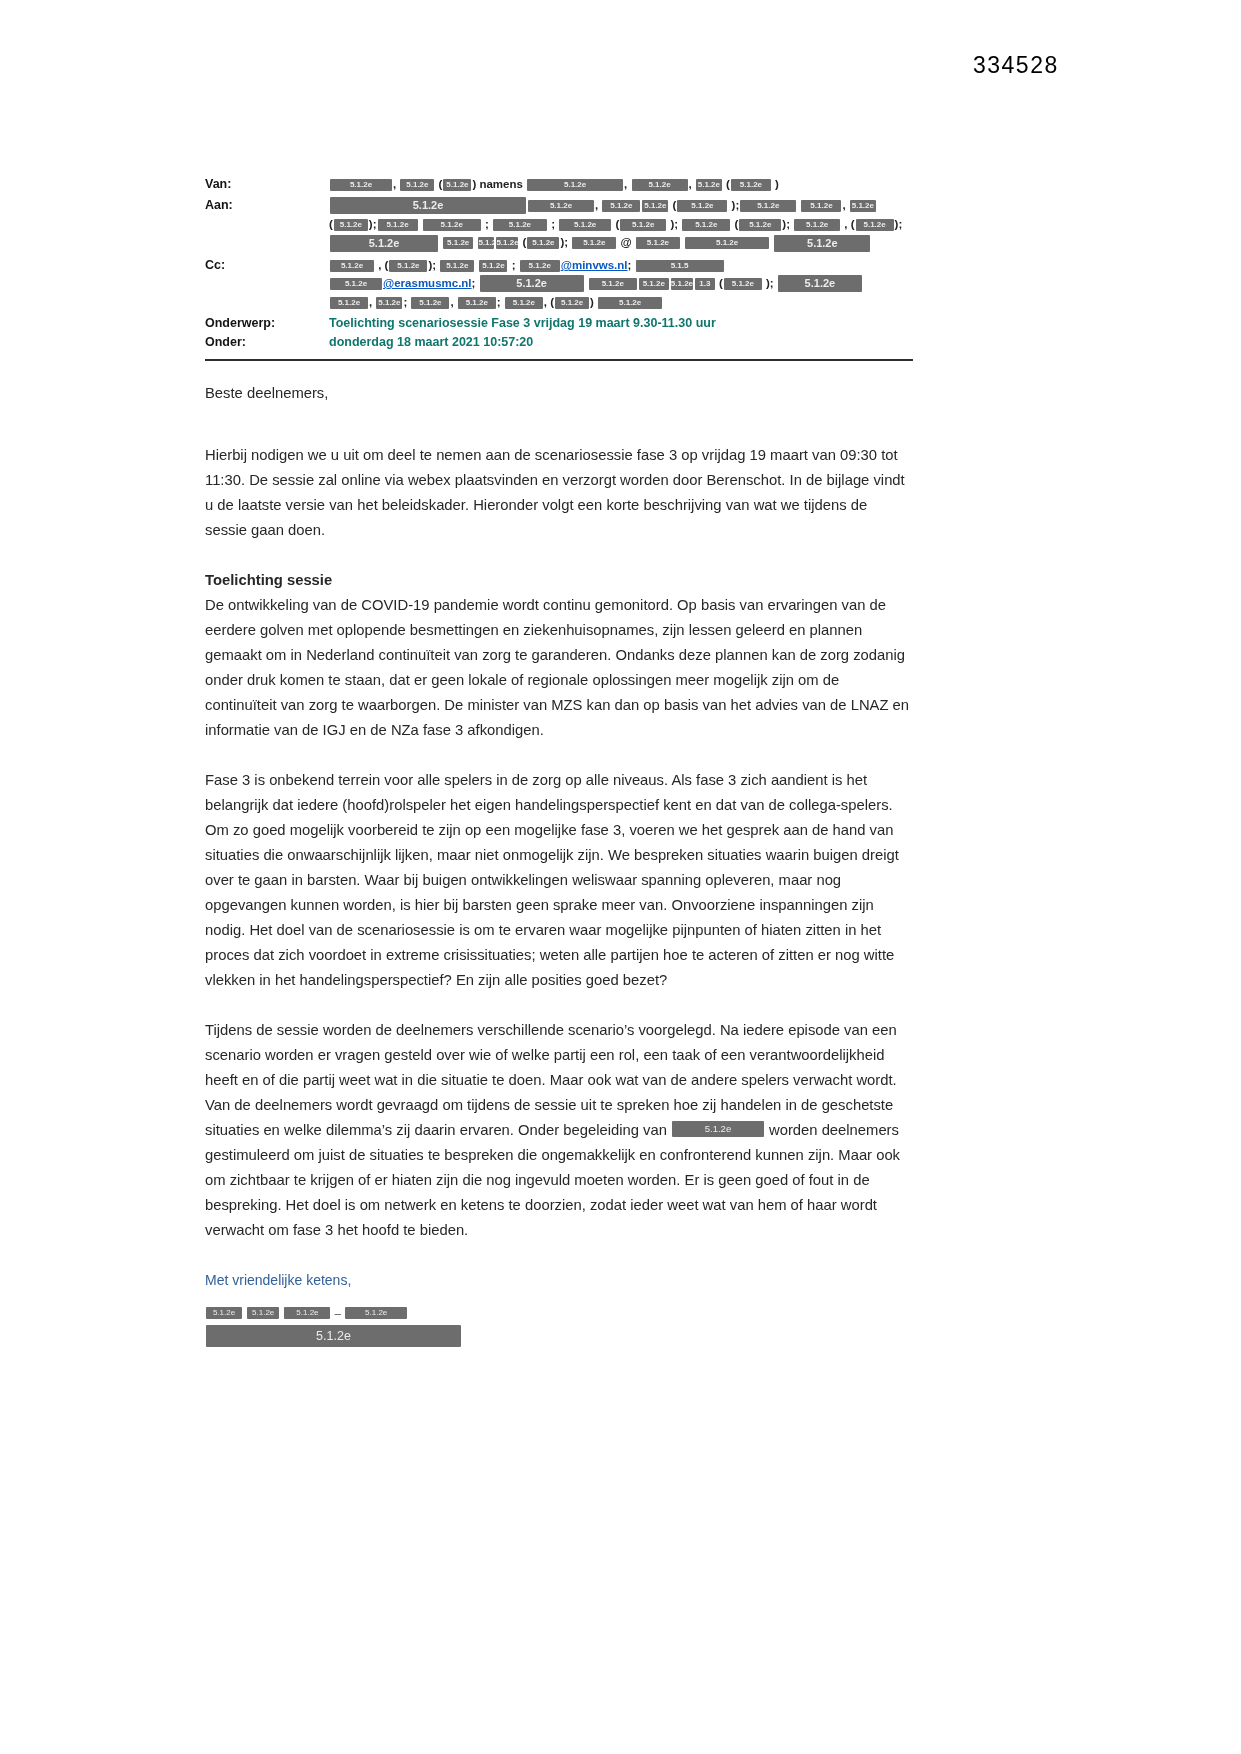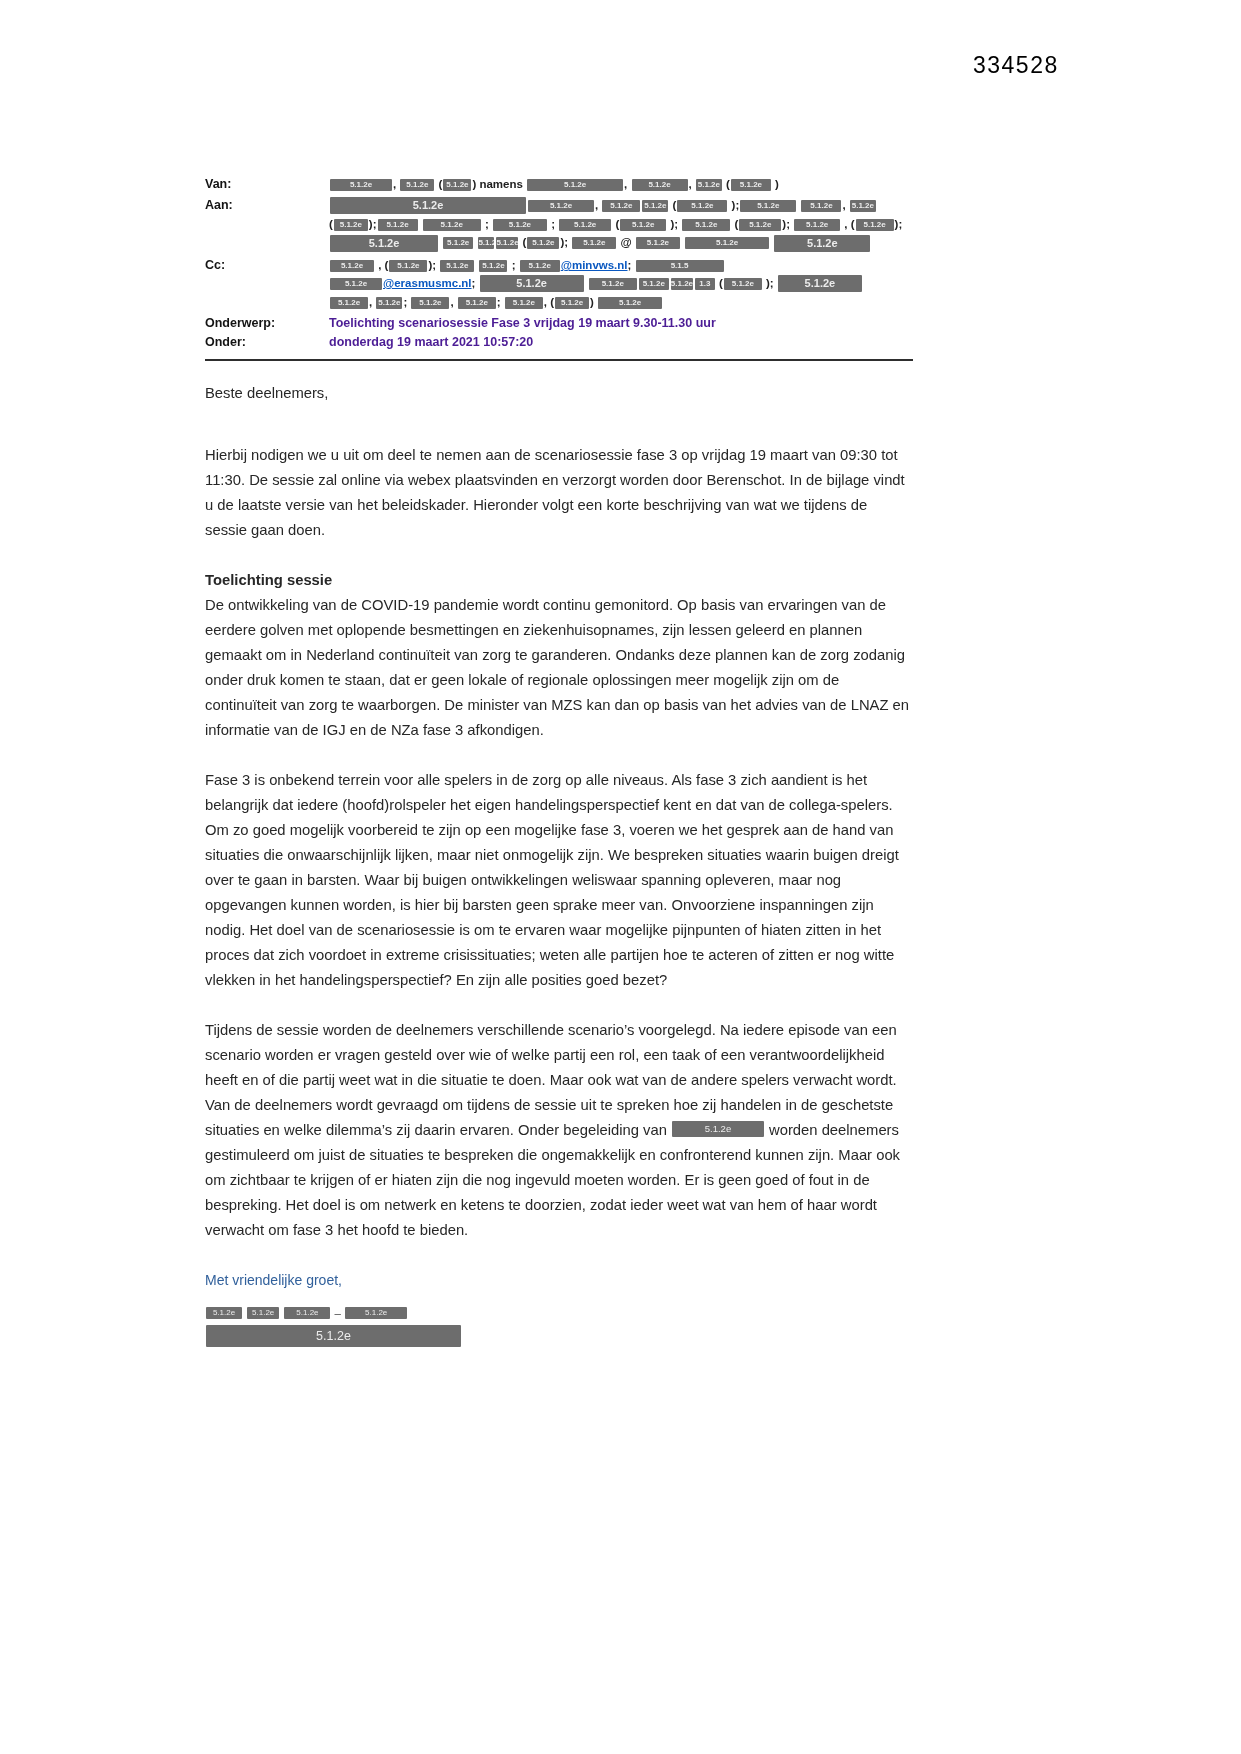--- a/index.html
+++ b/index.html
@@ -10,21 +10,21 @@
   .doc-number {
     position:absolute; top:52px; left:973px;
     font-size:23px; letter-spacing:1.5px; color:#000;
   }
   .content { position:absolute; left:205px; top:176px; width:708px; }
 
   
   .header-row { display:flex; margin-bottom:3px; }
   .header-label { flex:0 0 124px; width:124px; font-weight:bold; font-size:12.5px; color:#141414; line-height:16px; }
   .header-value { flex:1; font-size:11.5px; color:#222;font-weight:bold; }
-  .header-value.plain { font-size:12.5px; color:#4c1d95; line-height:16px; font-weight:600; }
+  .header-value.plain { font-size:12.5px; color:#0f766e; line-height:16px; font-weight:600; }
   .token-row { line-height:16px; margin-bottom:2px; }
   .tok-text { font-size:11.5px; color:#222; }
   .tok-link { font-size:11.5px; color:var(--link,#0a58c0); text-decoration:underline; }
   .chip {
     display:inline-block; vertical-align:middle; background:var(--redaction,#6d6d6d);
     color:#ececec; font-size:8px; height:12px; line-height:12px; text-align:center;
     overflow:hidden; white-space:nowrap; margin:0 1px; border-radius:1px;
   }
   .chip.big { height:17px; line-height:17px; font-size:11px; }
   .chip.xl  { height:22px; line-height:22px; font-size:12.5px; }
@@ -69,34 +69,34 @@
             <div class="token-row"><span class="chip" style="width: 52px;">5.1.2e</span><a class="tok-link" href="#">@erasmusmc.nl</a><span class="tok-text">;  </span><span class="chip big" style="width: 104px;">5.1.2e</span><span class="tok-text"> </span><span class="chip" style="width: 48px;">5.1.2e</span><span class="chip" style="width: 30px;">5.1.2e</span><span class="chip" style="width: 22px;">5.1.2e</span><span class="chip" style="width: 20px;">1.3</span><span class="tok-text"> (</span><span class="chip" style="width: 38px;">5.1.2e</span><span class="tok-text"> );  </span><span class="chip big" style="width: 84px;">5.1.2e</span></div>
             <div class="token-row"><span class="chip" style="width: 38px;">5.1.2e</span><span class="tok-text">, </span><span class="chip" style="width: 26px;">5.1.2e</span><span class="tok-text">; </span><span class="chip" style="width: 38px;">5.1.2e</span><span class="tok-text">, </span><span class="chip" style="width: 38px;">5.1.2e</span><span class="tok-text">; </span><span class="chip" style="width: 38px;">5.1.2e</span><span class="tok-text">, (</span><span class="chip" style="width: 34px;">5.1.2e</span><span class="tok-text">)  </span><span class="chip" style="width: 64px;">5.1.2e</span></div>
           </div>
       </div>
       <div class="header-row">
         <div class="header-label">Onderwerp:</div>
         <div class="header-value plain">Toelichting scenariosessie Fase 3 vrijdag 19 maart 9.30-11.30 uur</div>
       </div>
       <div class="header-row">
         <div class="header-label">Onder:</div>
-        <div class="header-value plain">donderdag 19 maart 2021 10:57:20</div>
+        <div class="header-value plain">donderdag 18 maart 2021 10:57:20</div>
       </div>
     </div>
 
     <div class="divider"></div>
 
     <div class="email-body">
       <p class="greeting">Beste deelnemers,</p>
       <p>Hierbij nodigen we u uit om deel te nemen aan de scenariosessie fase 3 op vrijdag 19 maart van 09:30 tot 11:30. De sessie zal online via webex plaatsvinden en verzorgt worden door Berenschot. In de bijlage vindt u de laatste versie van het beleidskader. Hieronder volgt een korte beschrijving van wat we tijdens de sessie gaan doen.</p>
       <p class="section-title">Toelichting sessie</p>
       <p>De ontwikkeling van de COVID-19 pandemie wordt continu gemonitord. Op basis van ervaringen van de eerdere golven met oplopende besmettingen en ziekenhuisopnames, zijn lessen geleerd en plannen gemaakt om in Nederland continuïteit van zorg te garanderen. Ondanks deze plannen kan de zorg zodanig onder druk komen te staan, dat er geen lokale of regionale oplossingen meer mogelijk zijn om de continuïteit van zorg te waarborgen. De minister van MZS kan dan op basis van het advies van de LNAZ en informatie van de IGJ en de NZa fase 3 afkondigen.</p>
       <p>Fase 3 is onbekend terrein voor alle spelers in de zorg op alle niveaus. Als fase 3 zich aandient is het belangrijk dat iedere (hoofd)rolspeler het eigen handelingsperspectief kent en dat van de collega-spelers. Om zo goed mogelijk voorbereid te zijn op een mogelijke fase 3, voeren we het gesprek aan de hand van situaties die onwaarschijnlijk lijken, maar niet onmogelijk zijn. We bespreken situaties waarin buigen dreigt over te gaan in barsten. Waar bij buigen ontwikkelingen weliswaar spanning opleveren, maar nog opgevangen kunnen worden, is hier bij barsten geen sprake meer van. Onvoorziene inspanningen zijn nodig. Het doel van de scenariosessie is om te ervaren waar mogelijke pijnpunten of hiaten zitten in het proces dat zich voordoet in extreme crisissituaties; weten alle partijen hoe te acteren of zitten er nog witte vlekken in het handelingsperspectief? En zijn alle posities goed bezet?</p>
       <p><span>Tijdens de sessie worden de deelnemers verschillende scenario’s voorgelegd. Na iedere episode van een scenario worden er vragen gesteld over wie of welke partij een rol, een taak of een verantwoordelijkheid heeft en of die partij weet wat in die situatie te doen. Maar ook wat van de andere spelers verwacht wordt. Van de deelnemers wordt gevraagd om tijdens de sessie uit te spreken hoe zij handelen in de geschetste situaties en welke dilemma’s zij daarin ervaren. Onder begeleiding van</span><span class="chip inline-chip" style="width:92px">5.1.2e</span><span>worden deelnemers gestimuleerd om juist de situaties te bespreken die ongemakkelijk en confronterend kunnen zijn. Maar ook om zichtbaar te krijgen of er hiaten zijn die nog ingevuld moeten worden. Er is geen goed of fout in de bespreking. Het doel is om netwerk en ketens te doorzien, zodat ieder weet wat van hem of haar wordt verwacht om fase 3 het hoofd te bieden.</span></p>
-      <p class="closing">Met vriendelijke groet,</p>
+      <p class="closing">Met vriendelijke ketens,</p>
       <div class="signature">
           <div class="token-row"><span class="chip" style="width: 36px;">5.1.2e</span><span class="tok-text"> </span><span class="chip" style="width: 32px;">5.1.2e</span><span class="tok-text"> </span><span class="chip" style="width: 46px;">5.1.2e</span><span class="tok-text"> – </span><span class="chip" style="width: 62px;">5.1.2e</span></div>
           <div class="token-row"><span class="chip xl" style="width: 255px;">5.1.2e</span></div>
         </div>
     </div>
 
   </div>
 </div>
 
 </body></html>

